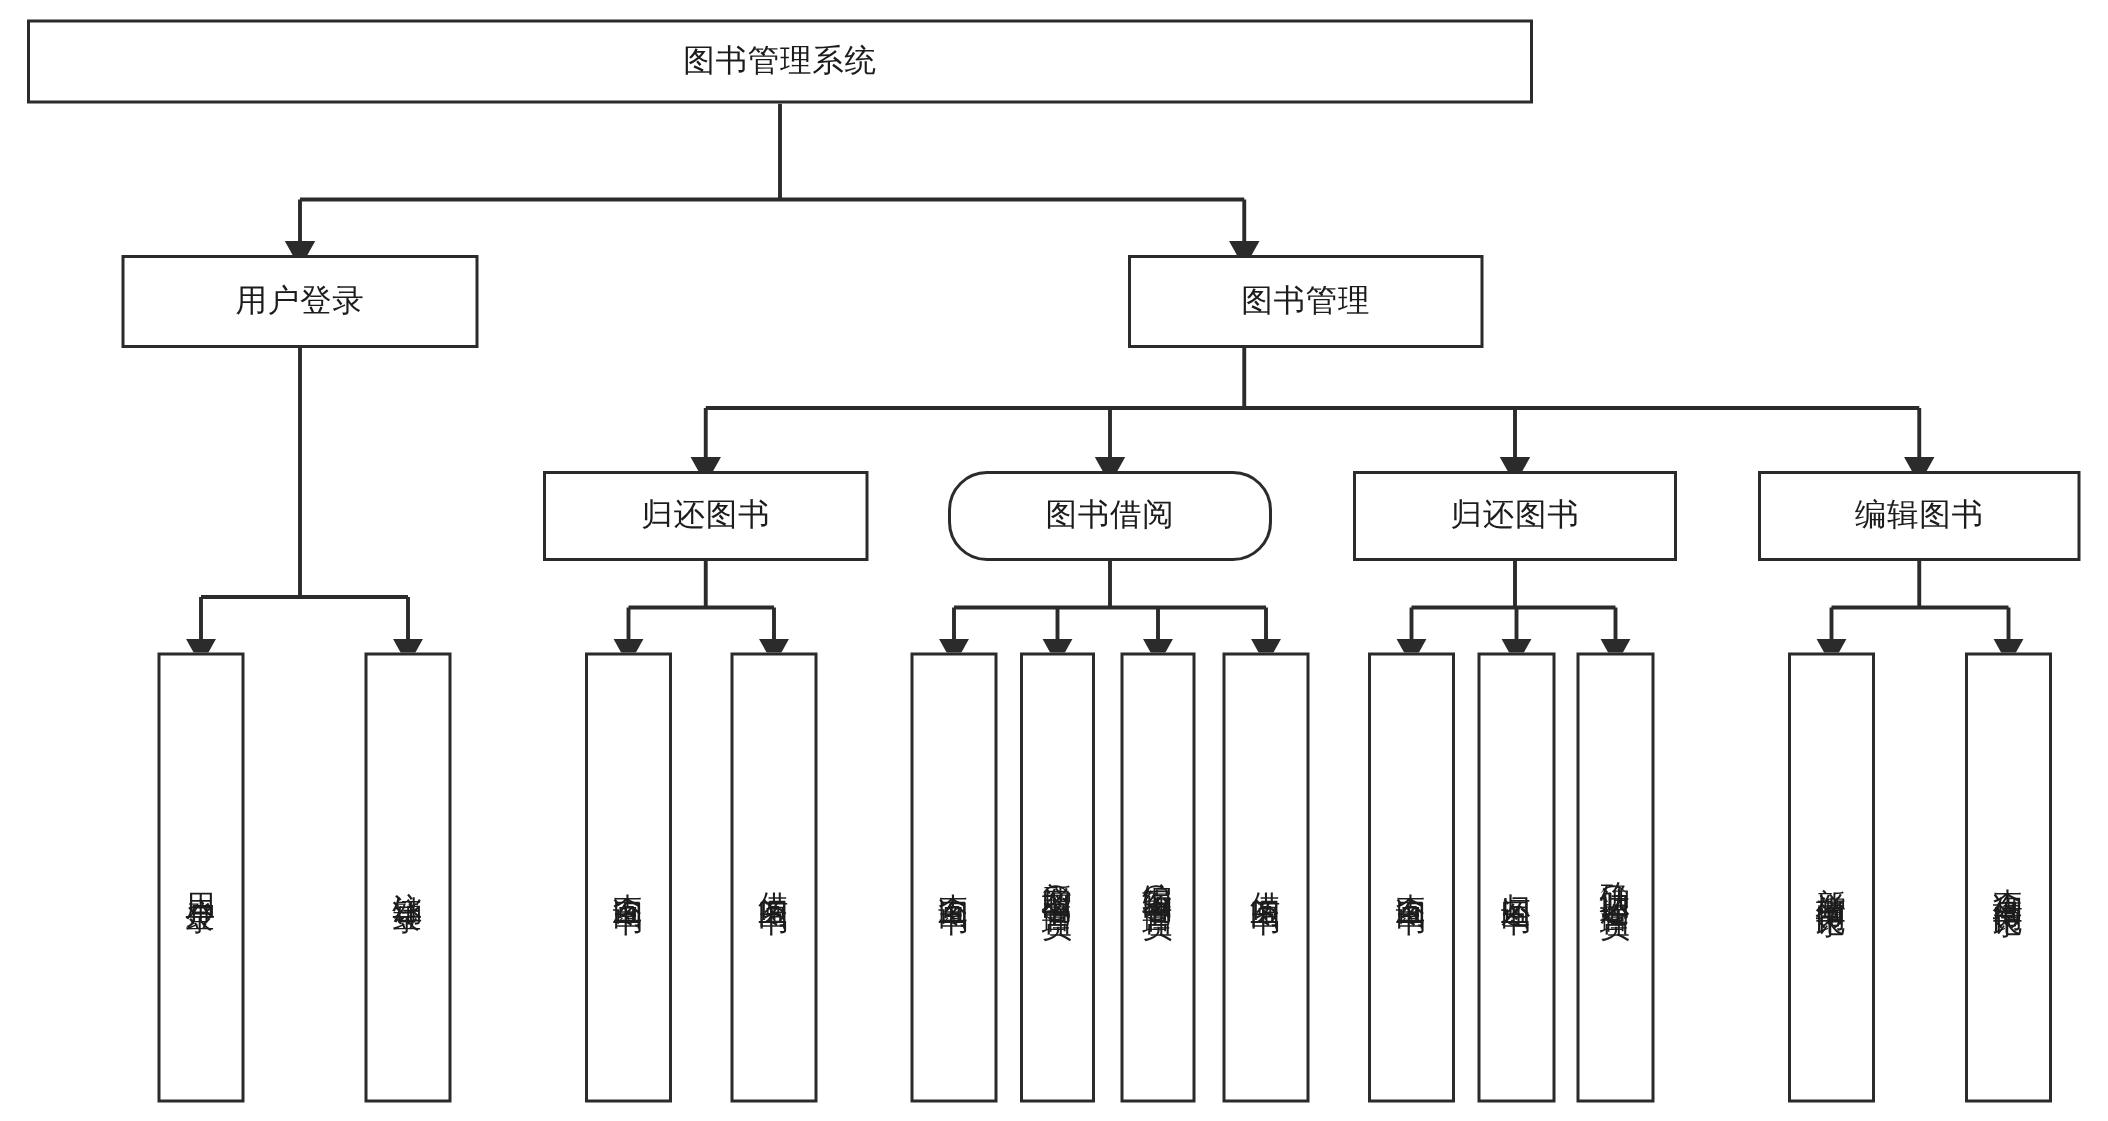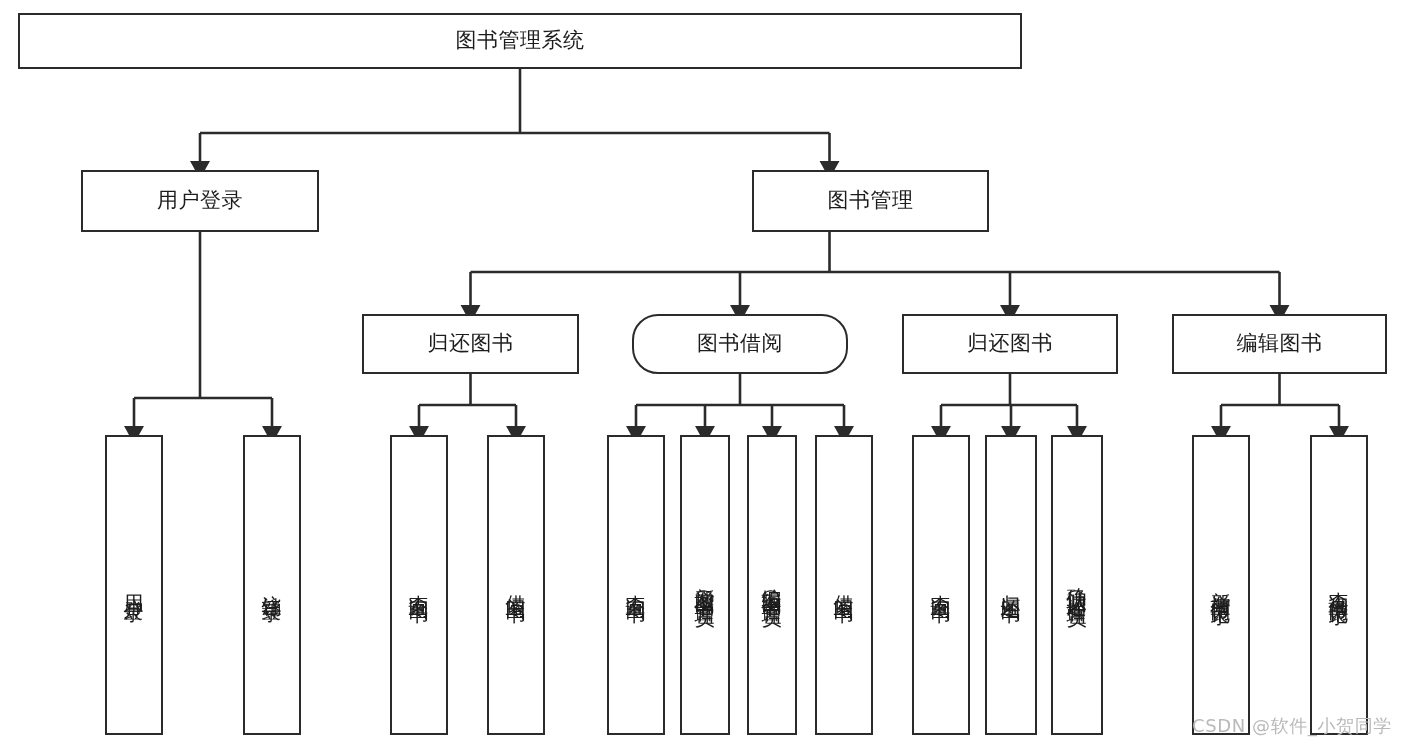--- a/index.html
+++ b/index.html
@@ -167,15 +167,14 @@
         <span class="node-label">确认归还（管理员）</span>
       </div>
       <div class="node vertical" style="left: 1192px; top: 435px; width: 58px; height: 300px;">
         <span class="node-label">新增借阅记录</span>
       </div>
       <div class="node vertical" style="left: 1310px; top: 435px; width: 58px; height: 300px;">
         <span class="node-label">查询借阅记录</span>
       </div>
     </div>
 
-  <div class="watermark" style="left:1192px; top:714px;">CSDN @软件_小贺同学</div>
 
 </div>
 
 </body></html>

